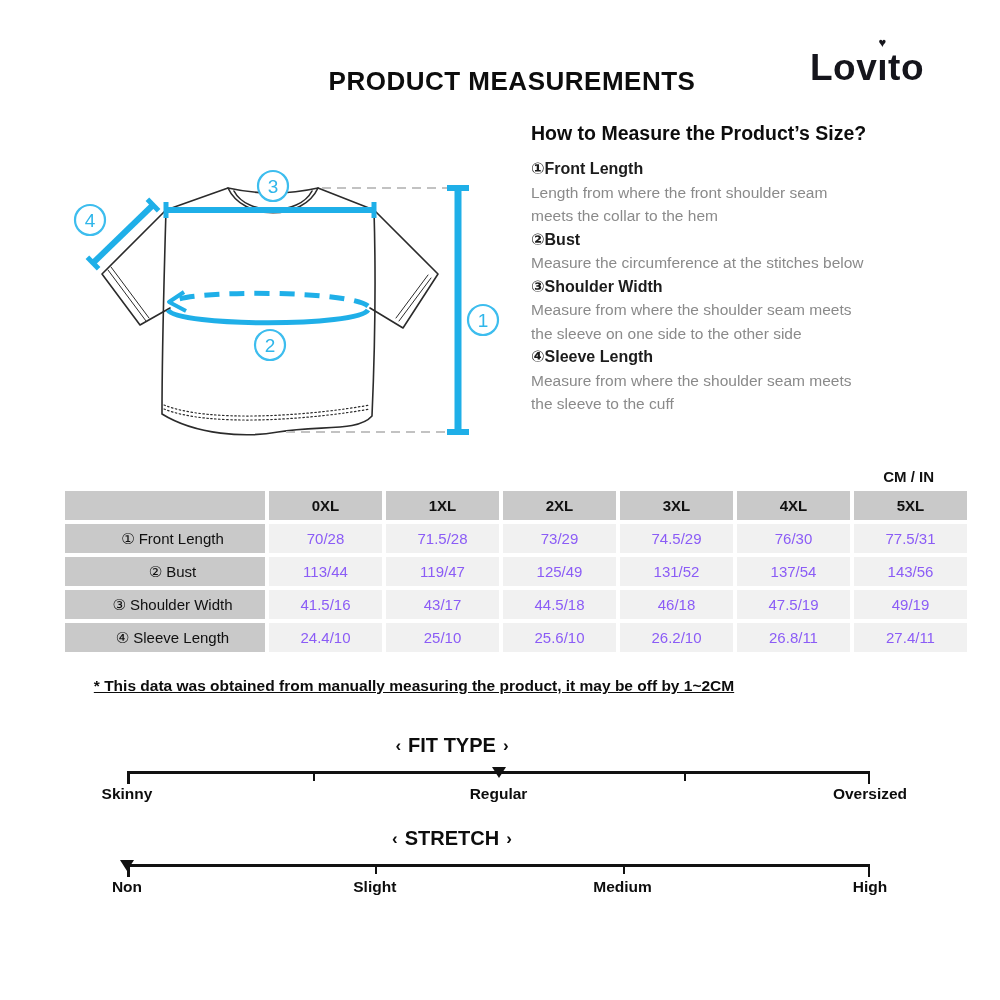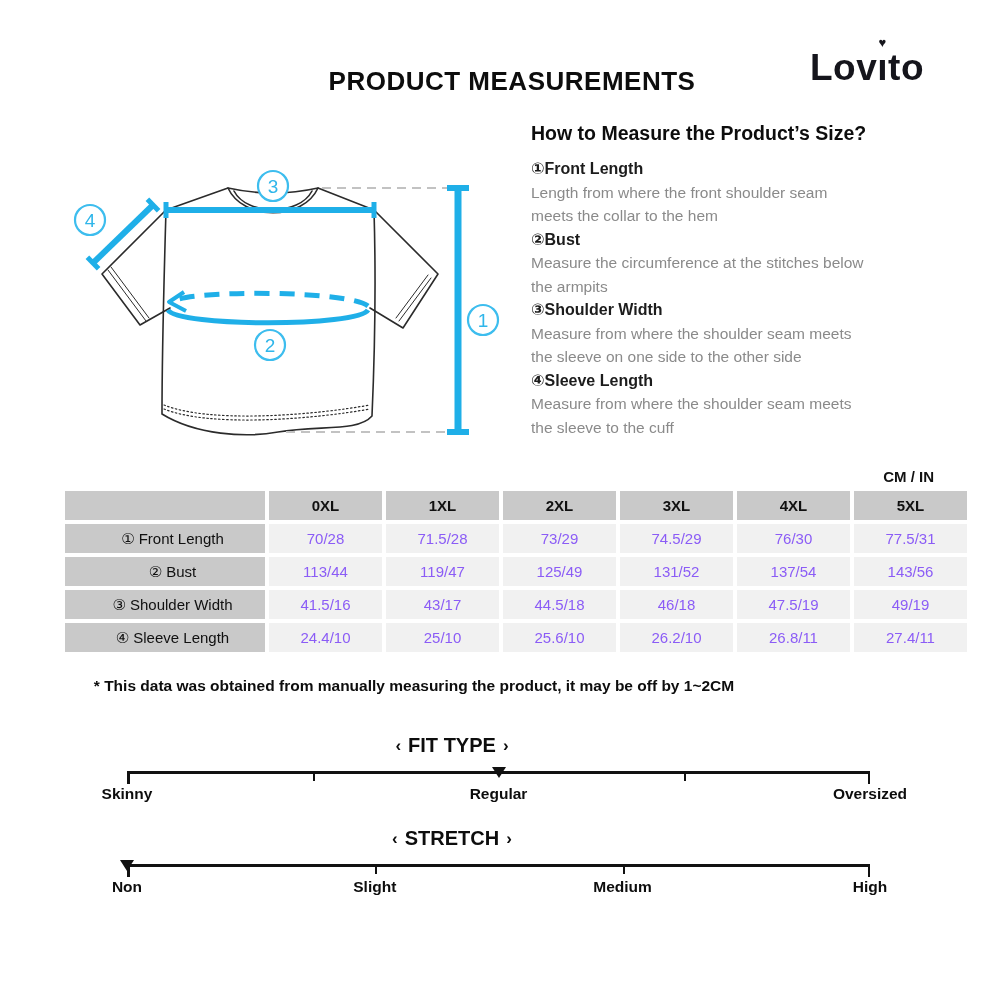--- a/index.html
+++ b/index.html
@@ -25,21 +25,21 @@
   
   .units{position:absolute;top:468px;right:66px;font-size:15px;font-weight:700;color:#111;}
   table.size-table{position:absolute;left:61px;top:487px;border-collapse:separate;border-spacing:4px;}
   table.size-table td{height:27px;text-align:center;vertical-align:middle;font-size:15px;}
   td.hdr{background:#c9c9c9;width:111px;font-weight:700;color:#101010;}
   td.lbl{background:#c9c9c9;width:183px;text-align:left;padding-left:16px;font-weight:400;color:#101010;font-size:15.5px;}
   td.lbl .circ{margin-right:4px;}
   td.val{background:#f1f1f1;width:111px;font-weight:400;color:#8b5cf6;}
 
   .note{position:absolute;top:677px;left:0;width:828px;text-align:center;
-    font-size:15.5px;font-weight:700;color:#0d0d0d;}
+    font-size:15.5px;font-weight:700;color:#0d0d0d;text-decoration:underline;}
 
   
   .scale-wrap{position:absolute;left:0;width:1000px;}
   .fit-wrap{top:734px;} .stretch-wrap{top:827px;}
   .scale-title{width:904px;text-align:center;font-size:20px;font-weight:800;color:#0d0d0d;}
   .scale-title .chev{font-size:17px;font-weight:700;padding:0 7px;position:relative;top:-1px;}
   .scale{position:relative;margin:14px 0 0 127px;width:743px;height:2.5px;background:#111;}
   .scale .cap{position:absolute;top:0;width:2.5px;height:13px;background:#111;}
   .scale .cap.left{left:0;} .scale .cap.right{right:0;}
   .scale .tick{position:absolute;top:0;width:2px;height:10px;background:#111;}
@@ -118,21 +118,20 @@
 
 <div class="howto">
   <h2>How to Measure the Product’s Size?</h2>
 
   <div class="item-title"><span>①</span><span>Front Length</span></div>
   <div class="item-desc">Length from where the front shoulder seam</div>
   <div class="item-desc">meets the collar to the hem</div>
 
   <div class="item-title"><span>②</span><span>Bust</span></div>
   <div class="item-desc">Measure the circumference at the stitches below</div>
-  <div class="item-desc">the armpits</div>
 
   <div class="item-title"><span>③</span><span>Shoulder Width</span></div>
   <div class="item-desc">Measure from where the shoulder seam meets</div>
   <div class="item-desc">the sleeve on one side to the other side</div>
 
   <div class="item-title"><span>④</span><span>Sleeve Length</span></div>
   <div class="item-desc">Measure from where the shoulder seam meets</div>
   <div class="item-desc">the sleeve to the cuff</div>
 </div>
 

